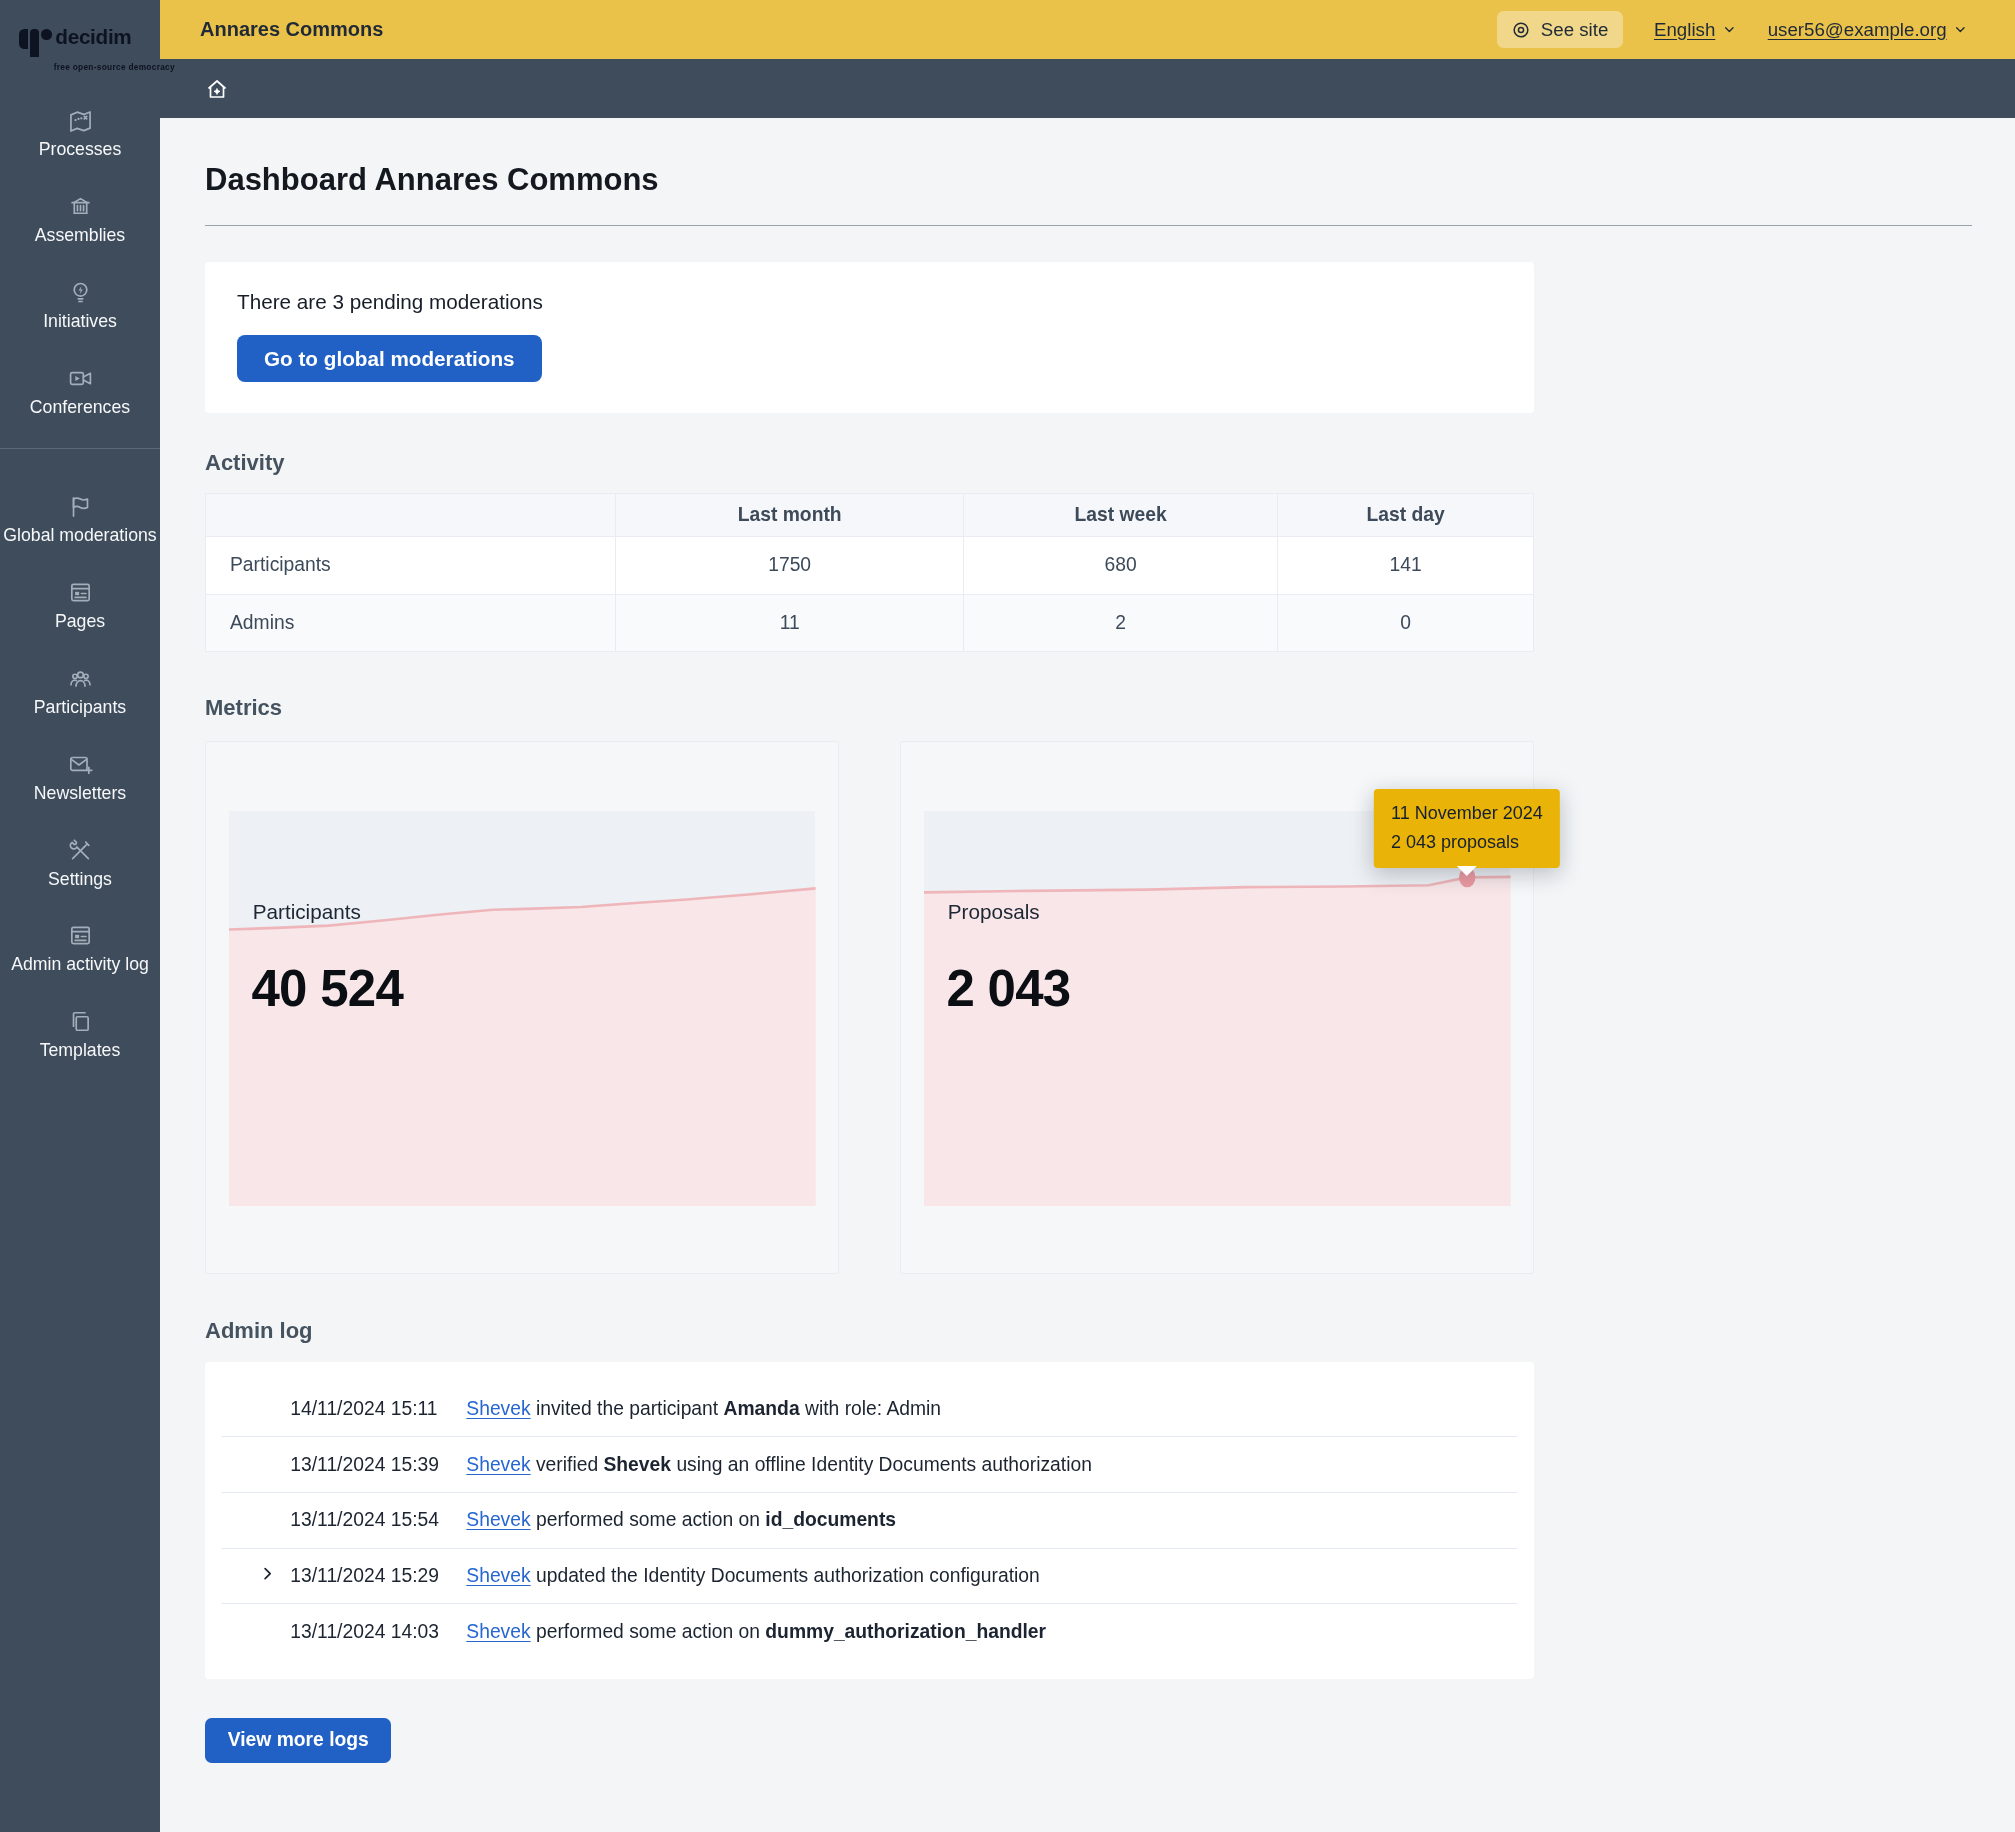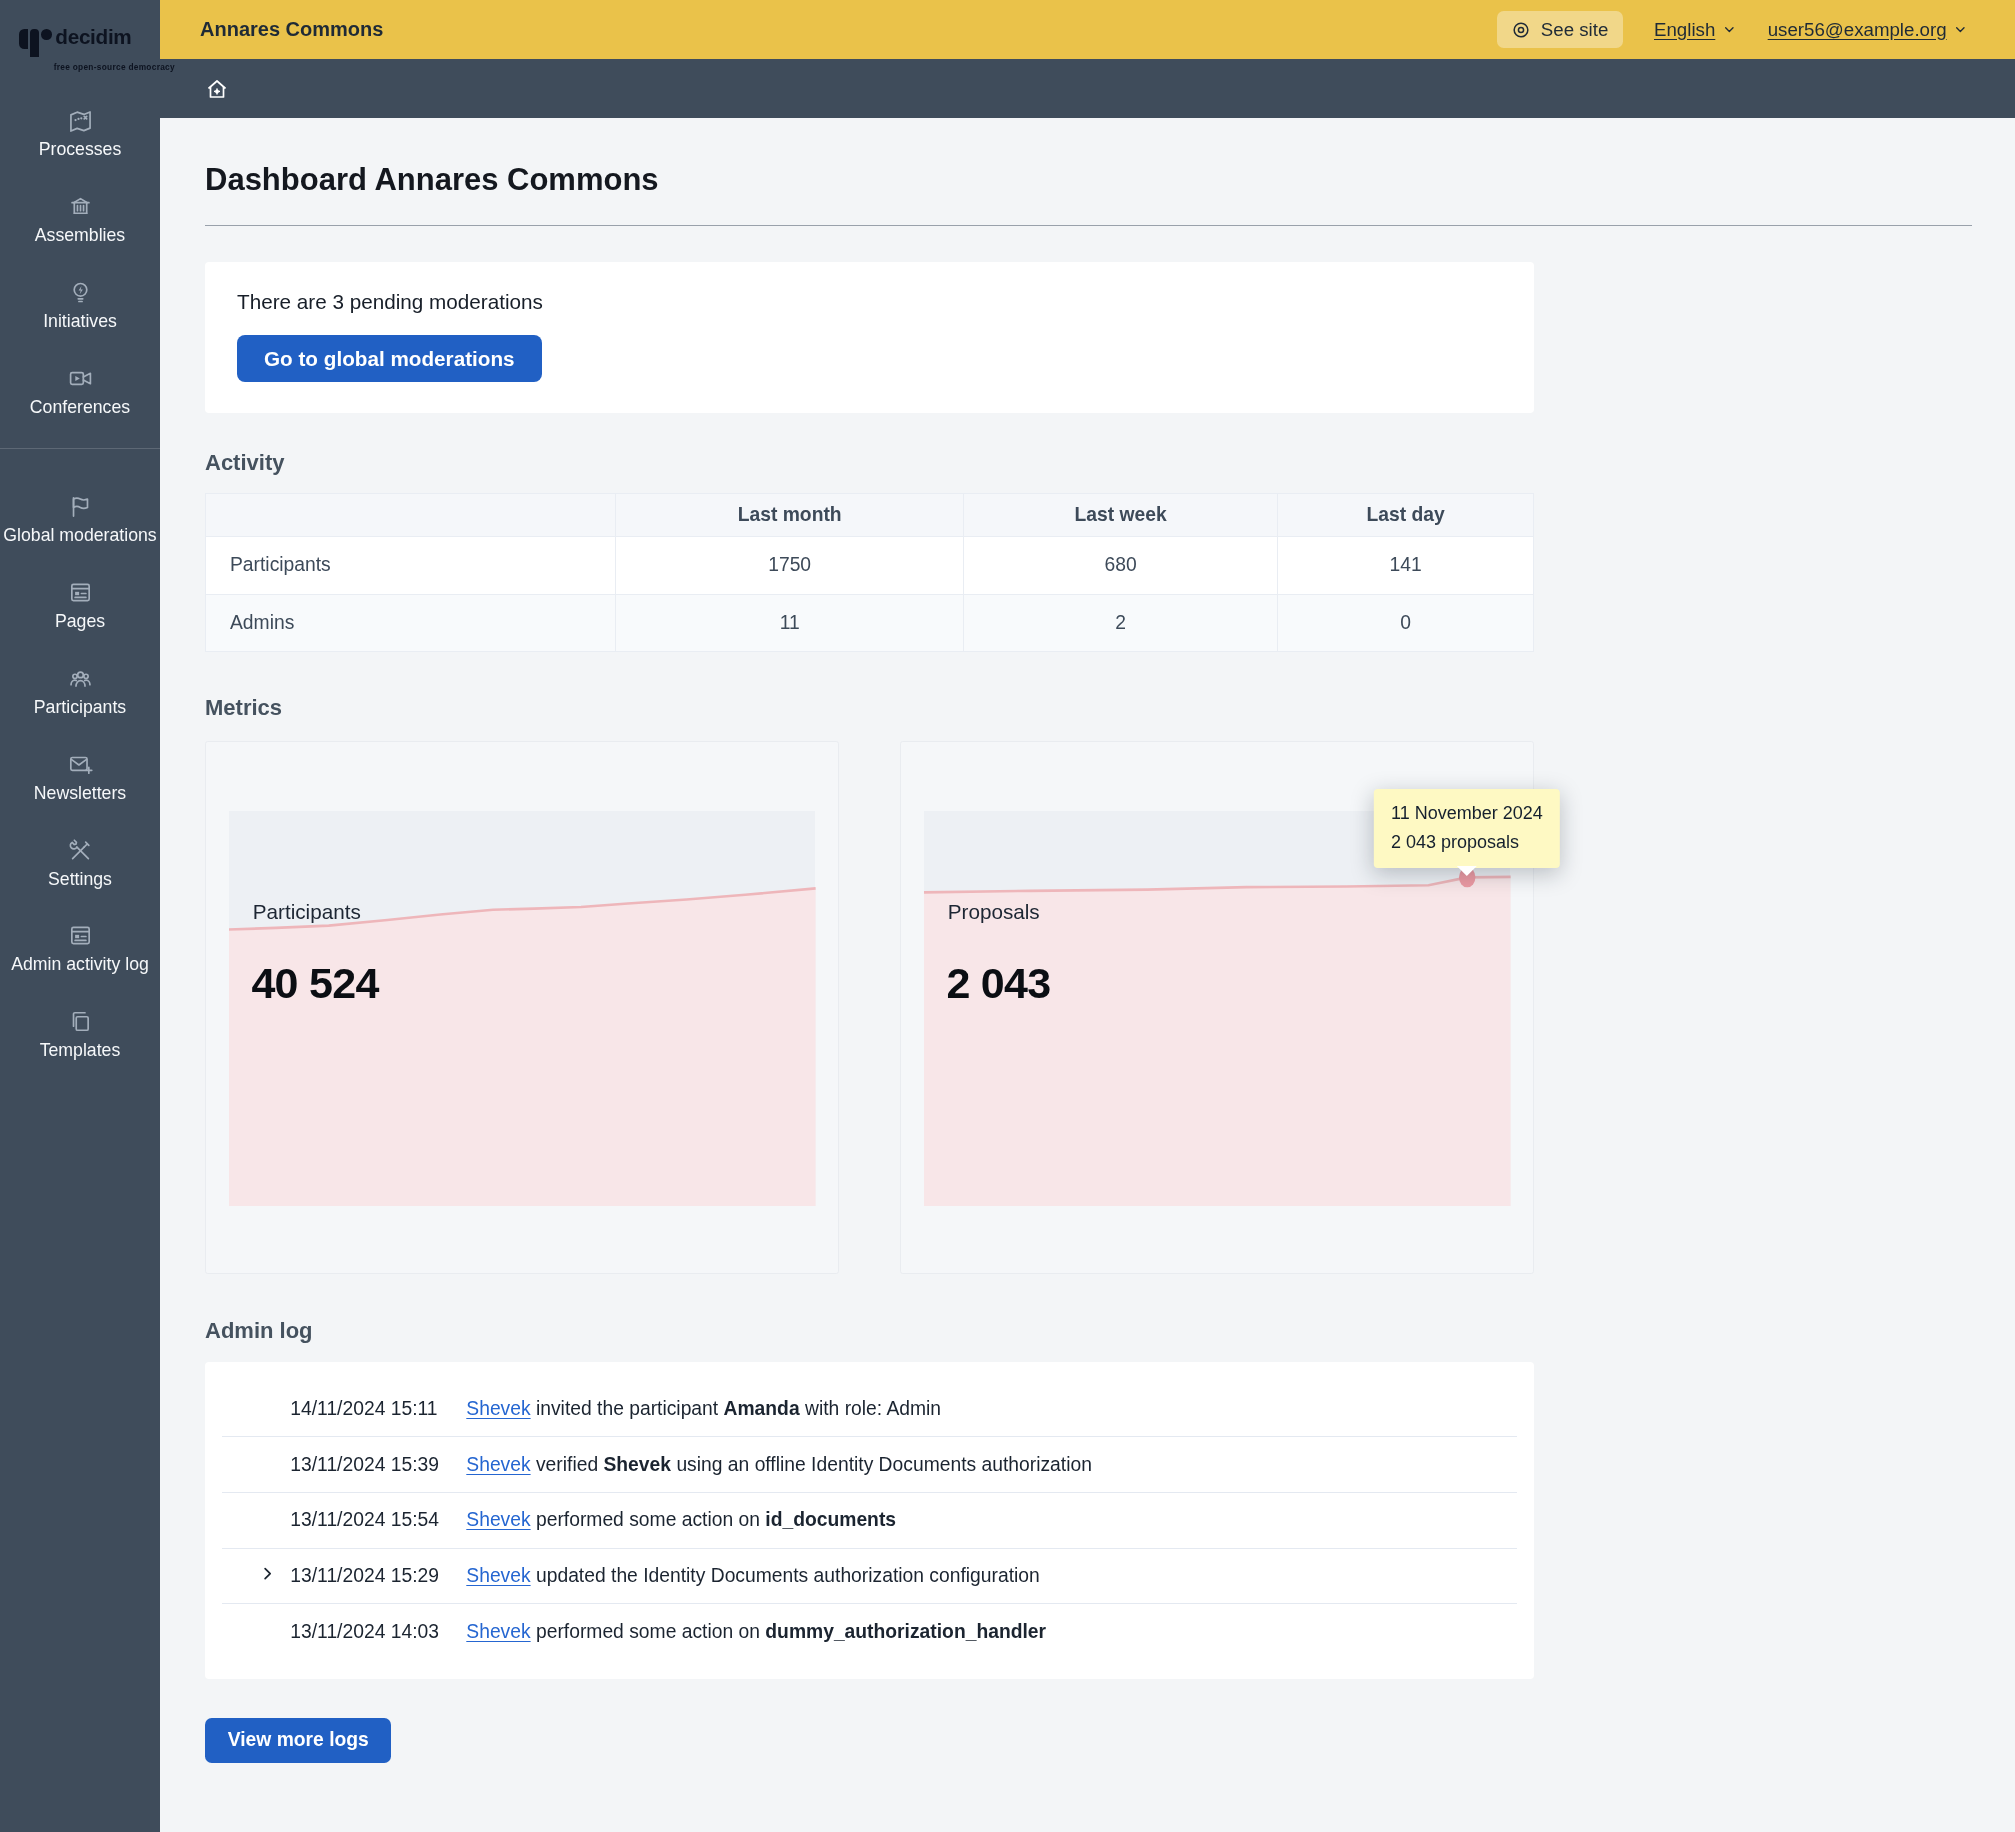--- a/index.html
+++ b/index.html
@@ -81,24 +81,24 @@
   
   .metrics-sec { margin-top: 43px; }
   .metric-grid { display: flex; gap: 61px; margin-top: 20px; }
   .metric-card {
     width: 634px; height: 533px; background: #f5f7f9;
     border: 1.3px solid #e9ecf0; border-radius: 2.7px; padding: 69px 22.7px 0;
   }
   .metric-chart { position: relative; height: 395px; background: #edf0f4; }
   .metric-chart svg.spark { position: absolute; inset: 0; width: 100%; height: 100%; overflow: visible; }
   .metric-label { position: absolute; left: 24px; top: 89px; font-size: 20.7px; color: #1d2633; }
-  .metric-value { position: absolute; left: 22.7px; top: 148px; font-size: 43px; font-weight: 700; color: #0b0e13; letter-spacing: -0.7px; }
+  .metric-value { position: absolute; left: 22.7px; top: 148px; font-size: 51px; font-weight: 700; color: #0b0e13; letter-spacing: -0.7px; }
   .chart-tooltip {
     position: absolute; top: -22.7px; transform: translateX(-50%);
-    background: #fef9c3; border-radius: 4px; padding: 10.7px 17.3px;
+    background: #eab308; border-radius: 4px; padding: 10.7px 17.3px;
     font-size: 18px; line-height: 1.6; color: #15202e; white-space: nowrap;
     box-shadow: 0 5.3px 22.7px rgba(20,30,45,0.25); z-index: 6;
   }
   .chart-tooltip:after {
     content: ""; position: absolute; left: 50%; bottom: -18.7px; transform: translateX(-50%);
     border: 10px solid transparent; border-top-color: #fff;
   }
   
   .adminlog-sec { margin-top: 44px; }
   .log-card { background: #fff; border-radius: 4px; margin-top: 17.3px; padding: 20px 17.3px; }

